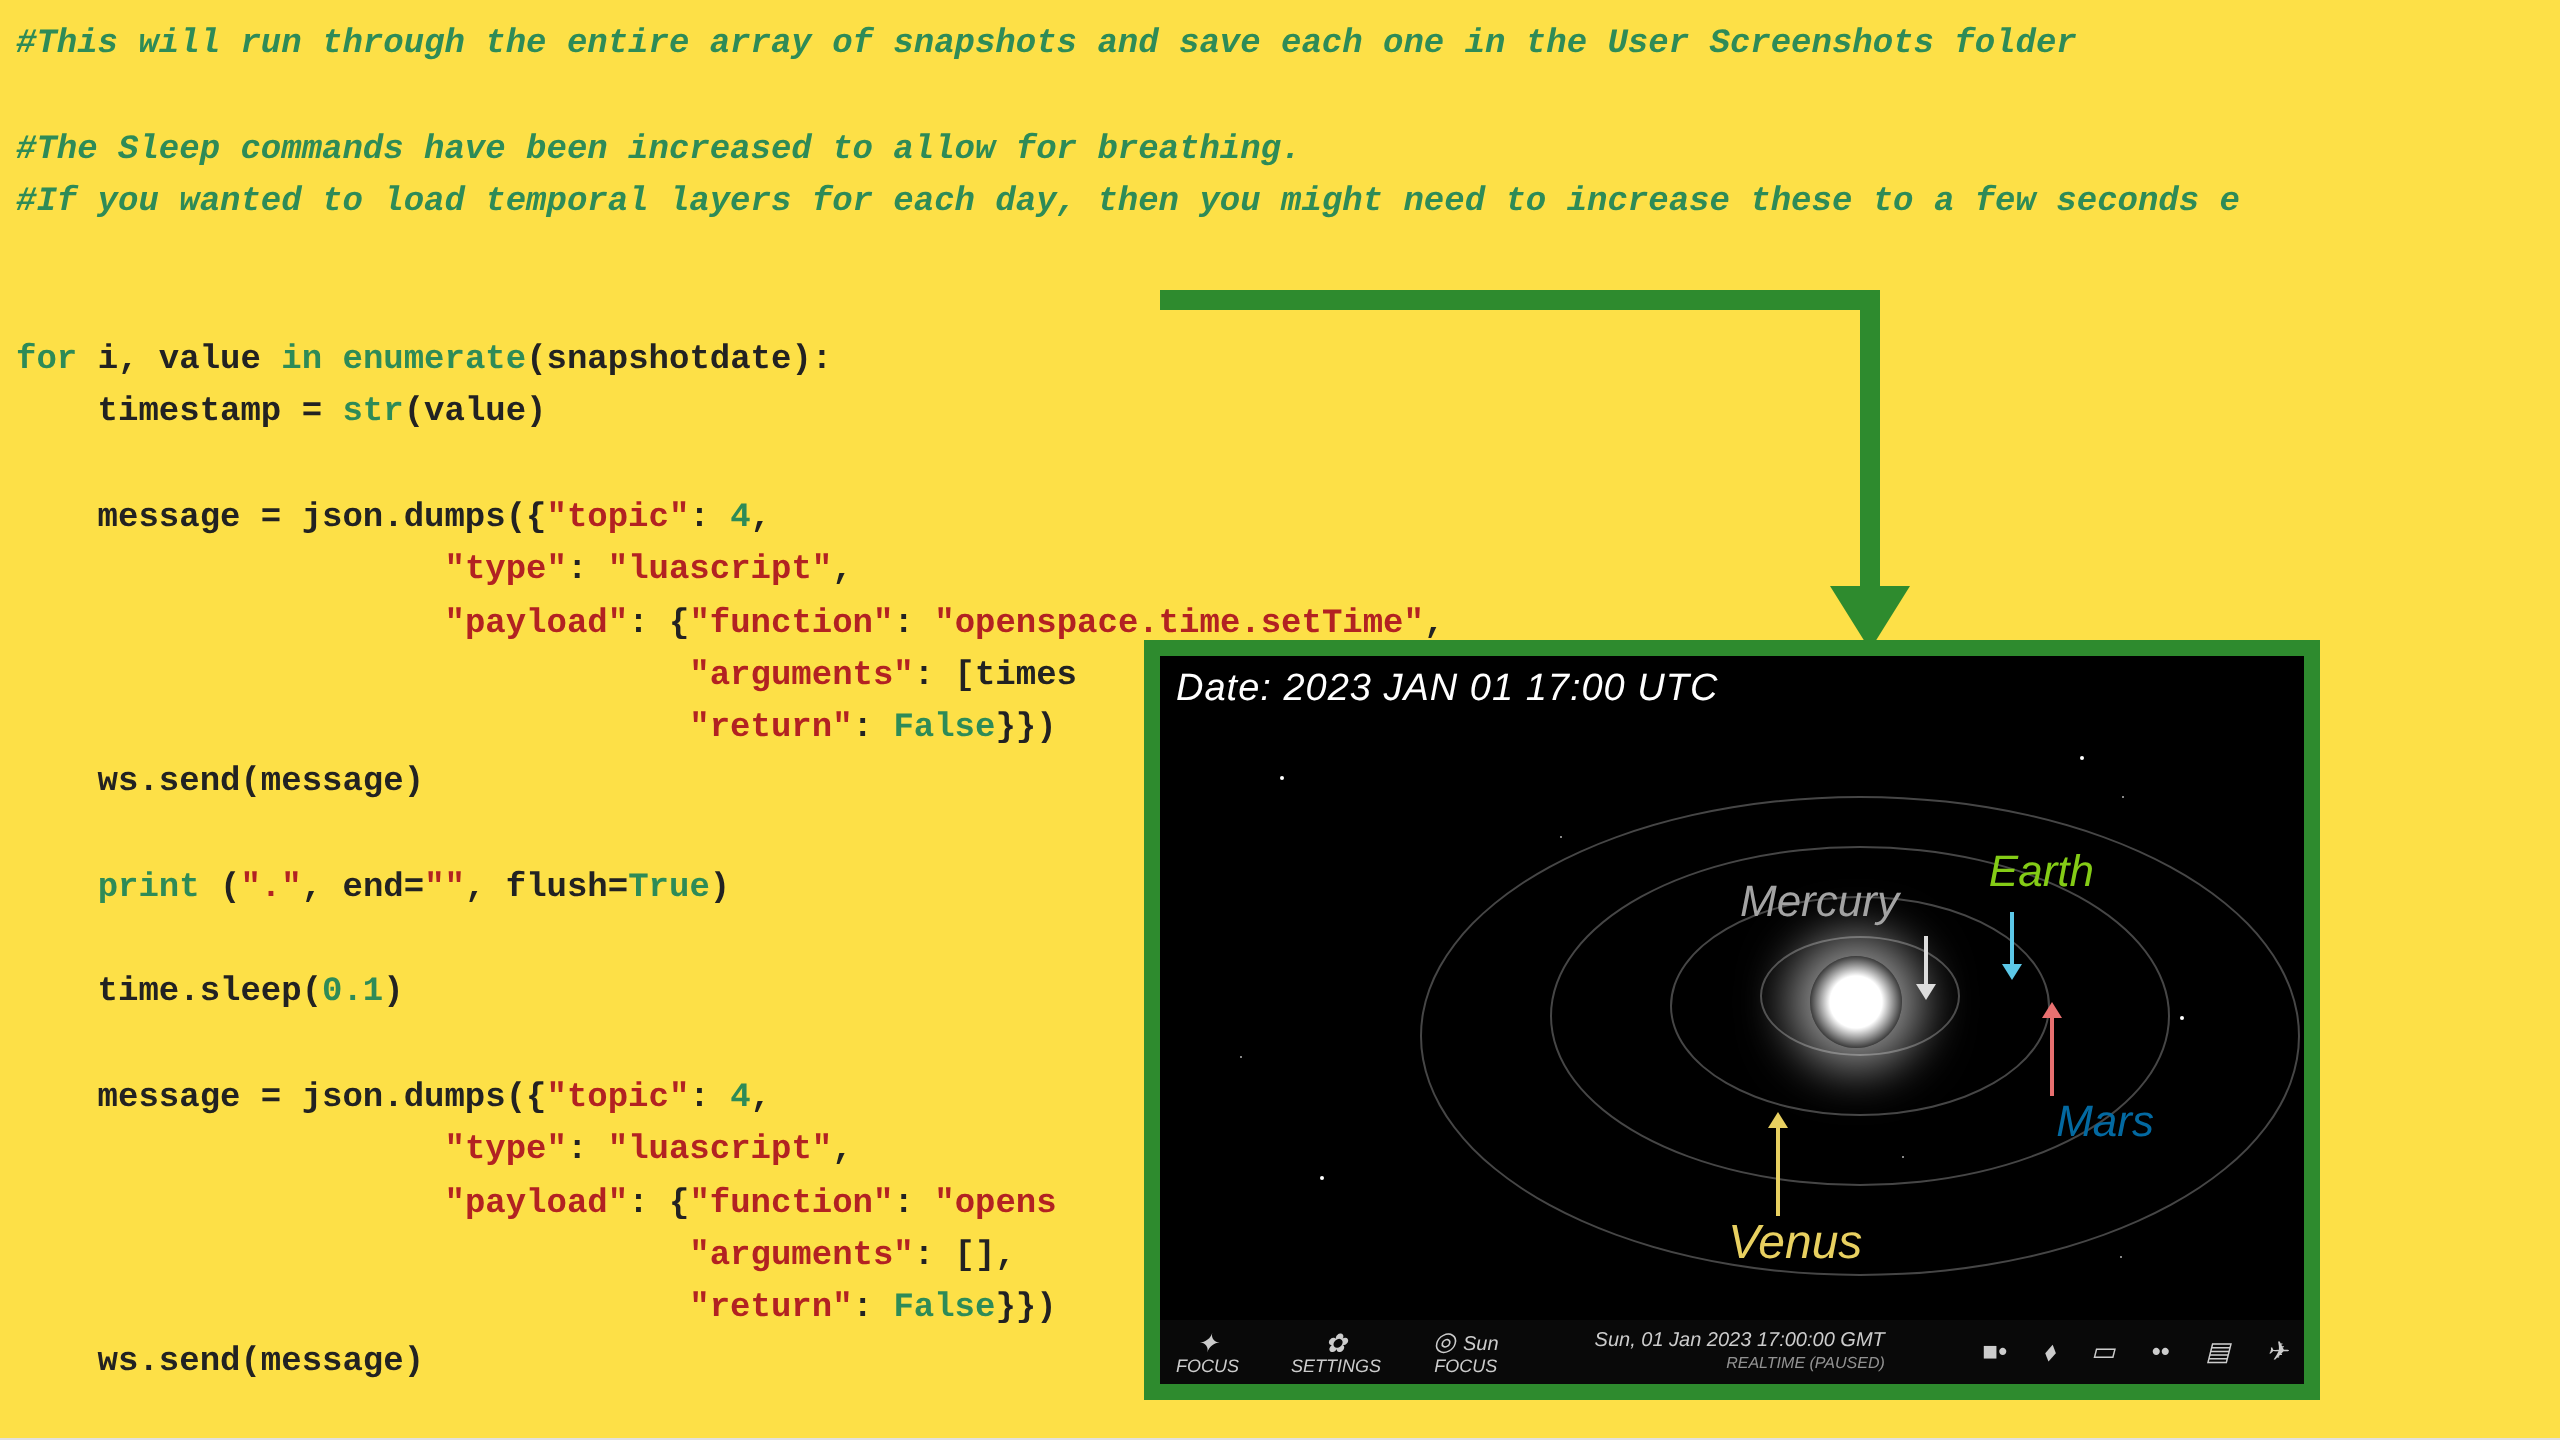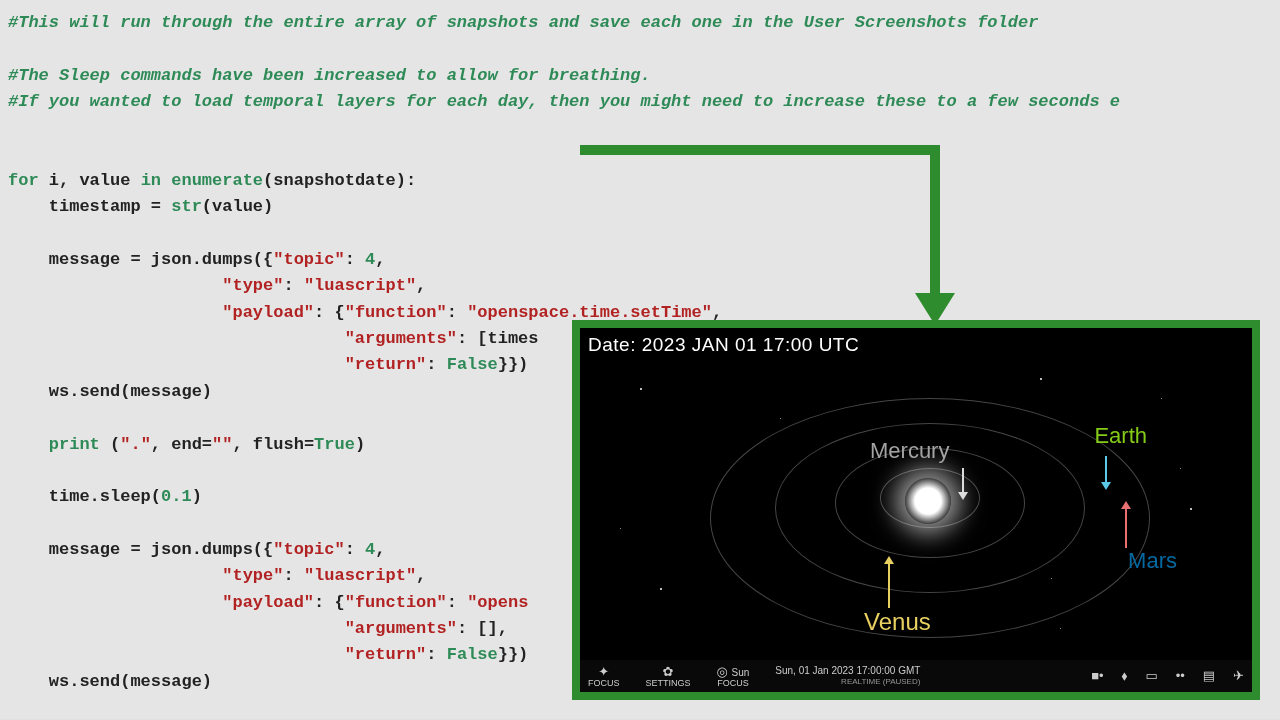--- a/index.html
+++ b/index.html
@@ -12,21 +12,21 @@
     background:#f7f8f8;
     color:#1a1a1a;
     overflow:hidden;
     font-weight:600;
   }
   .editor {
     position:absolute; inset:0;
     padding:10px 10px 10px 8px;
     white-space:pre;
     line-height:1.55;
-    background:#e5e5e5;
+    background:#fde047;
     border-bottom:1px solid #e0e0e0;
   }
   .cm { color:var(--green); font-style:italic; }
   .kw { color:var(--green); font-weight:700; font-style:normal;}
   .fn { color:var(--green); font-style:normal;}
   .str{ color:var(--red); font-style:normal;}
   .num{ color:var(--green); font-style:normal;}
   .bl { color:var(--green); font-weight:700; font-style:normal;}
   .id { color:#222; font-style:normal;}
 
@@ -43,26 +43,27 @@
     position:absolute; top:148px; right:-15px;
     width:0; height:0;
     border-left:20px solid transparent;
     border-right:20px solid transparent;
     border-top:32px solid var(--box-border);
   }
 
   .preview-box {
     position:absolute;
     left:572px; top:320px;
-    width:688px; height:380px;
+    width:588px; height:380px;
     border:8px solid var(--box-border);
     background:#000;
     overflow:hidden;
     font-family:"Helvetica Neue", Arial, sans-serif;
     font-weight:400;
+    font-style:italic;
   }
   .preview-box .date-stamp {
     position:absolute; top:6px; left:8px;
     color:#fff; font-size:19px; letter-spacing:0.5px;
   }
   
   .star { position:absolute; background:#fff; border-radius:50%; }
   .s1 { width:2px; height:2px;} .s2{width:1px;height:1px;opacity:.7;}
   .sun {
     position:absolute; top:150px; left:325px;
@@ -101,21 +102,21 @@
 
   .toolbar {
     position:absolute; bottom:0; left:0; right:0;
     height:32px; background:rgba(10,10,10,.85);
     display:flex; align-items:center;
     padding:0 8px; gap:26px;
     color:#ccc; font-size:9px;
   }
   .toolbar .tb-item { display:flex; flex-direction:column; align-items:center; gap:1px; line-height:1;}
   .toolbar .tb-item .ico { font-size:13px; }
-  .toolbar .timebox { font-size:10px; line-height:1.2; margin-left:0; }
+  .toolbar .timebox { font-size:10px; line-height:1.2; margin-left:22px; }
   .toolbar .timebox .t2 { font-size:8px; opacity:.7;text-align:right; }
   .toolbar .rt-icons { margin-left:auto; display:flex; gap:18px; font-size:13px; }
 </style>
 </head>
 <body>
 
 <div class="editor"><span class="cm">#This will run through the entire array of snapshots and save each one in the User Screenshots folder</span>
 
 <span class="cm">#The Sleep commands have been increased to allow for breathing.</span>
 <span class="cm">#If you wanted to load temporal layers for each day, then you might need to increase these to a few seconds e</span>

